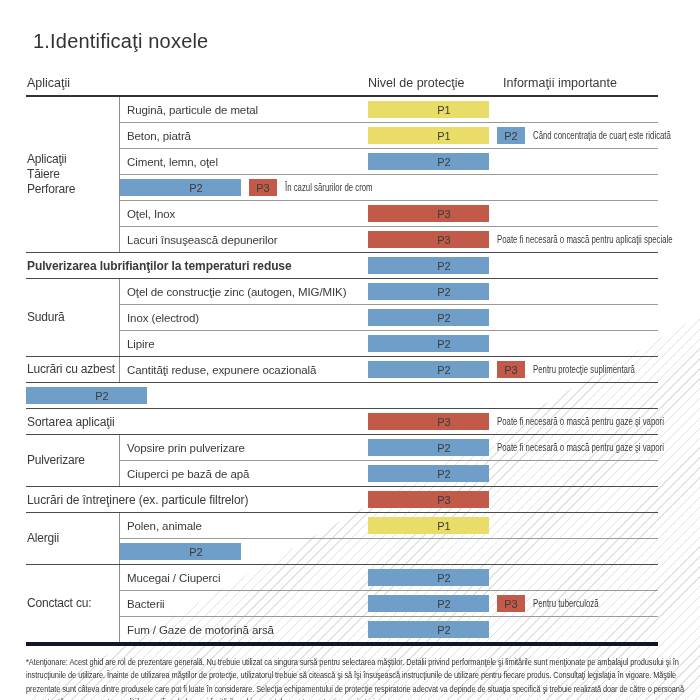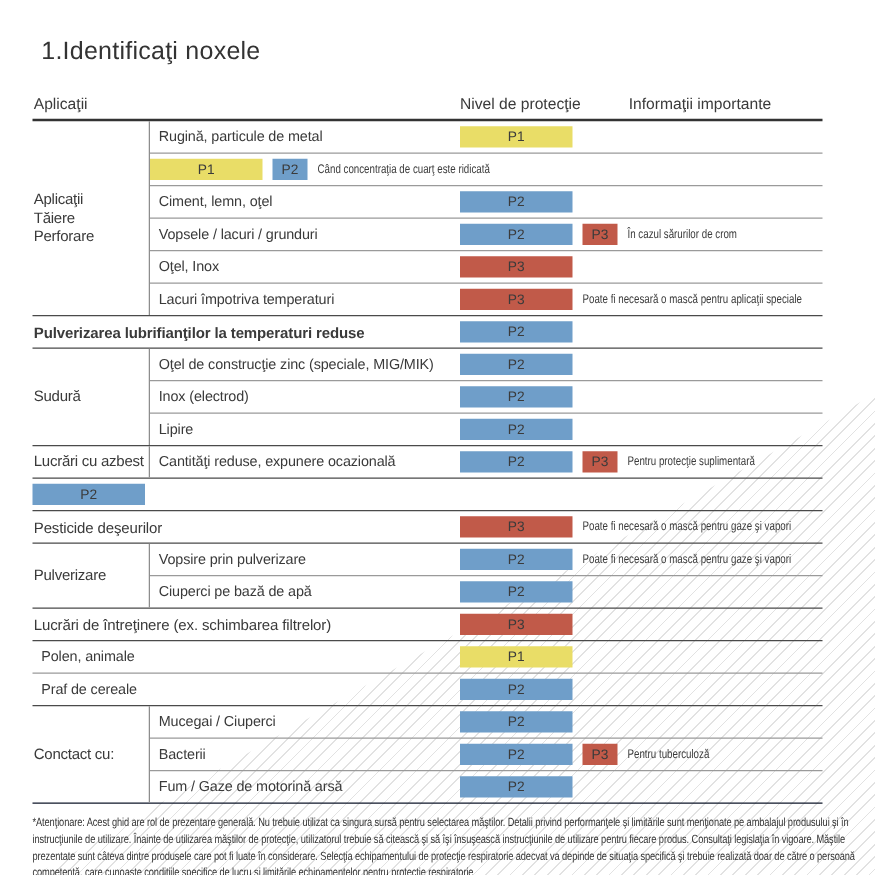--- a/index.html
+++ b/index.html
@@ -9,21 +9,21 @@
     font-family:"Liberation Sans", sans-serif;
   }
   .hatch {
     position:absolute; inset:0; z-index:0;
     background:repeating-linear-gradient(135deg, rgba(0,0,0,0) 0 6px, #e2e2e2 6px 7px);
     clip-path:polygon(100% 45%, 100% 100%, 4% 100%);
   }
   .content { position:relative; z-index:1; padding-left:26px; width:632px; }
   .title { font-size:20px; font-weight:400; color:#333; margin:30px 0 15px 7px; letter-spacing:0.2px; }
 
-  .table-wrap { width:632px; border-bottom:1px solid #0f172a; }
+  .table-wrap { width:632px; border-bottom:4px solid #0f172a; }
   .thead {
     display:flex; align-items:flex-end; height:22px; padding-bottom:5px;
     border-bottom:2px solid #333;
   }
   .h-apps { flex:1; font-size:12.5px; padding-left:1px; }
   .h-zone { width:290px; flex:none; display:flex;justify-content:center; }
   .h-prot { width:135px; font-size:12.5px; }
   .h-info { flex:1; font-size:12.5px; }
 
   .section { border-top:1px solid #4a4a4a; }
@@ -37,21 +37,21 @@
   .group-rows { flex:1; display:flex; flex-direction:column; min-width:0; }
   .row { height:25px; display:flex; align-items:center; }
   .group-rows .row + .row { border-top:1px solid #9a9a9a; }
   .row-label { flex:1; padding-left:7px; font-size:11.5px; letter-spacing:-0.1px; white-space:nowrap; overflow:hidden; }
   .section.full .row-label { padding-left:1px; font-size:12px; }
   .section.full.bold .row-label { font-weight:700; }
   .levels-zone { width:290px; flex:none; display:flex; align-items:center; }
   .pbar {
     width:90px; height:17px; flex:none;
     display:flex; align-items:center; justify-content:center;
-    font-size:11px; color:#3b3b3b;
+    font-size:11px; color:#3b3b3b;padding-left:31px;
   }
   .pbadge {
     width:28px; height:17px; flex:none; margin-left:8px;
     display:flex; align-items:center; justify-content:center;
     font-size:11px; color:#3b3b3b;
   }
   .pnote {
     margin-left:8px; font-size:10px; white-space:nowrap;
     transform:scaleX(0.78); transform-origin:0 50%; color:#3a3a3a;
   }
@@ -82,68 +82,68 @@
 Tăiere
 Perforare</div>
           <div class="group-rows">
             <div class="row">
               <div class="row-label">Rugină, particule de metal</div>
               <div class="levels-zone">
                 <div class="pbar" style="background: rgb(233, 221, 103);">P1</div>
               </div>
             </div>
             <div class="row">
+              <div class="row-label">Beton, piatră</div>
               <div class="levels-zone">
                 <div class="pbar" style="background: rgb(233, 221, 103);">P1</div>
                 <div class="pbadge" style="background: rgb(111, 158, 201);">P2</div>
                 <div class="pnote">Când concentraţia de cuarţ este ridicată</div>
               </div>
             </div>
             <div class="row">
               <div class="row-label">Ciment, lemn, oţel</div>
               <div class="levels-zone">
                 <div class="pbar" style="background: rgb(111, 158, 201);">P2</div>
               </div>
             </div>
             <div class="row">
-              <div class="row-label">Vopsele / lacuri / grunduri</div>
               <div class="levels-zone">
                 <div class="pbar" style="background: rgb(111, 158, 201);">P2</div>
                 <div class="pbadge" style="background: rgb(193, 90, 73);">P3</div>
                 <div class="pnote">În cazul sărurilor de crom</div>
               </div>
             </div>
             <div class="row">
               <div class="row-label">Oţel, Inox</div>
               <div class="levels-zone">
                 <div class="pbar" style="background: rgb(193, 90, 73);">P3</div>
               </div>
             </div>
             <div class="row">
-              <div class="row-label">Lacuri împotriva temperaturi</div>
+              <div class="row-label">Lacuri însuşească depunerilor</div>
               <div class="levels-zone">
                 <div class="pbar" style="background: rgb(193, 90, 73);">P3</div>
                 <div class="pnote">Poate fi necesară o mască pentru aplicaţii speciale</div>
               </div>
             </div>
           </div>
         </div>
         <div class="section full bold">
           <div class="row">
             <div class="row-label">Pulverizarea lubrifianţilor la temperaturi reduse</div>
             <div class="levels-zone">
               <div class="pbar" style="background: rgb(111, 158, 201);">P2</div>
             </div>
           </div>
         </div>
         <div class="section group">
           <div class="group-label">Sudură</div>
           <div class="group-rows">
             <div class="row">
-              <div class="row-label">Oţel de construcţie zinc (speciale, MIG/MIK)</div>
+              <div class="row-label">Oţel de construcţie zinc (autogen, MIG/MIK)</div>
               <div class="levels-zone">
                 <div class="pbar" style="background: rgb(111, 158, 201);">P2</div>
               </div>
             </div>
             <div class="row">
               <div class="row-label">Inox (electrod)</div>
               <div class="levels-zone">
                 <div class="pbar" style="background: rgb(111, 158, 201);">P2</div>
               </div>
             </div>
@@ -170,21 +170,21 @@
         </div>
         <div class="section full">
           <div class="row">
             <div class="levels-zone">
               <div class="pbar" style="background: rgb(111, 158, 201);">P2</div>
             </div>
           </div>
         </div>
         <div class="section full">
           <div class="row">
-            <div class="row-label">Pesticide deşeurilor</div>
+            <div class="row-label">Sortarea aplicaţii</div>
             <div class="levels-zone">
               <div class="pbar" style="background: rgb(193, 90, 73);">P3</div>
               <div class="pnote">Poate fi necesară o mască pentru gaze şi vapori</div>
             </div>
           </div>
         </div>
         <div class="section group">
           <div class="group-label">Pulverizare</div>
           <div class="group-rows">
             <div class="row">
@@ -197,36 +197,36 @@
             <div class="row">
               <div class="row-label">Ciuperci pe bază de apă</div>
               <div class="levels-zone">
                 <div class="pbar" style="background: rgb(111, 158, 201);">P2</div>
               </div>
             </div>
           </div>
         </div>
         <div class="section full">
           <div class="row">
-            <div class="row-label">Lucrări de întreţinere (ex. schimbarea filtrelor)</div>
+            <div class="row-label">Lucrări de întreţinere (ex. particule filtrelor)</div>
             <div class="levels-zone">
               <div class="pbar" style="background: rgb(193, 90, 73);">P3</div>
             </div>
           </div>
         </div>
         <div class="section group">
+          <div class="group-label">Alergii</div>
           <div class="group-rows">
             <div class="row">
               <div class="row-label">Polen, animale</div>
               <div class="levels-zone">
                 <div class="pbar" style="background: rgb(233, 221, 103);">P1</div>
               </div>
             </div>
             <div class="row">
-              <div class="row-label">Praf de cereale</div>
               <div class="levels-zone">
                 <div class="pbar" style="background: rgb(111, 158, 201);">P2</div>
               </div>
             </div>
           </div>
         </div>
         <div class="section group">
           <div class="group-label">Conctact cu:</div>
           <div class="group-rows">
             <div class="row">

